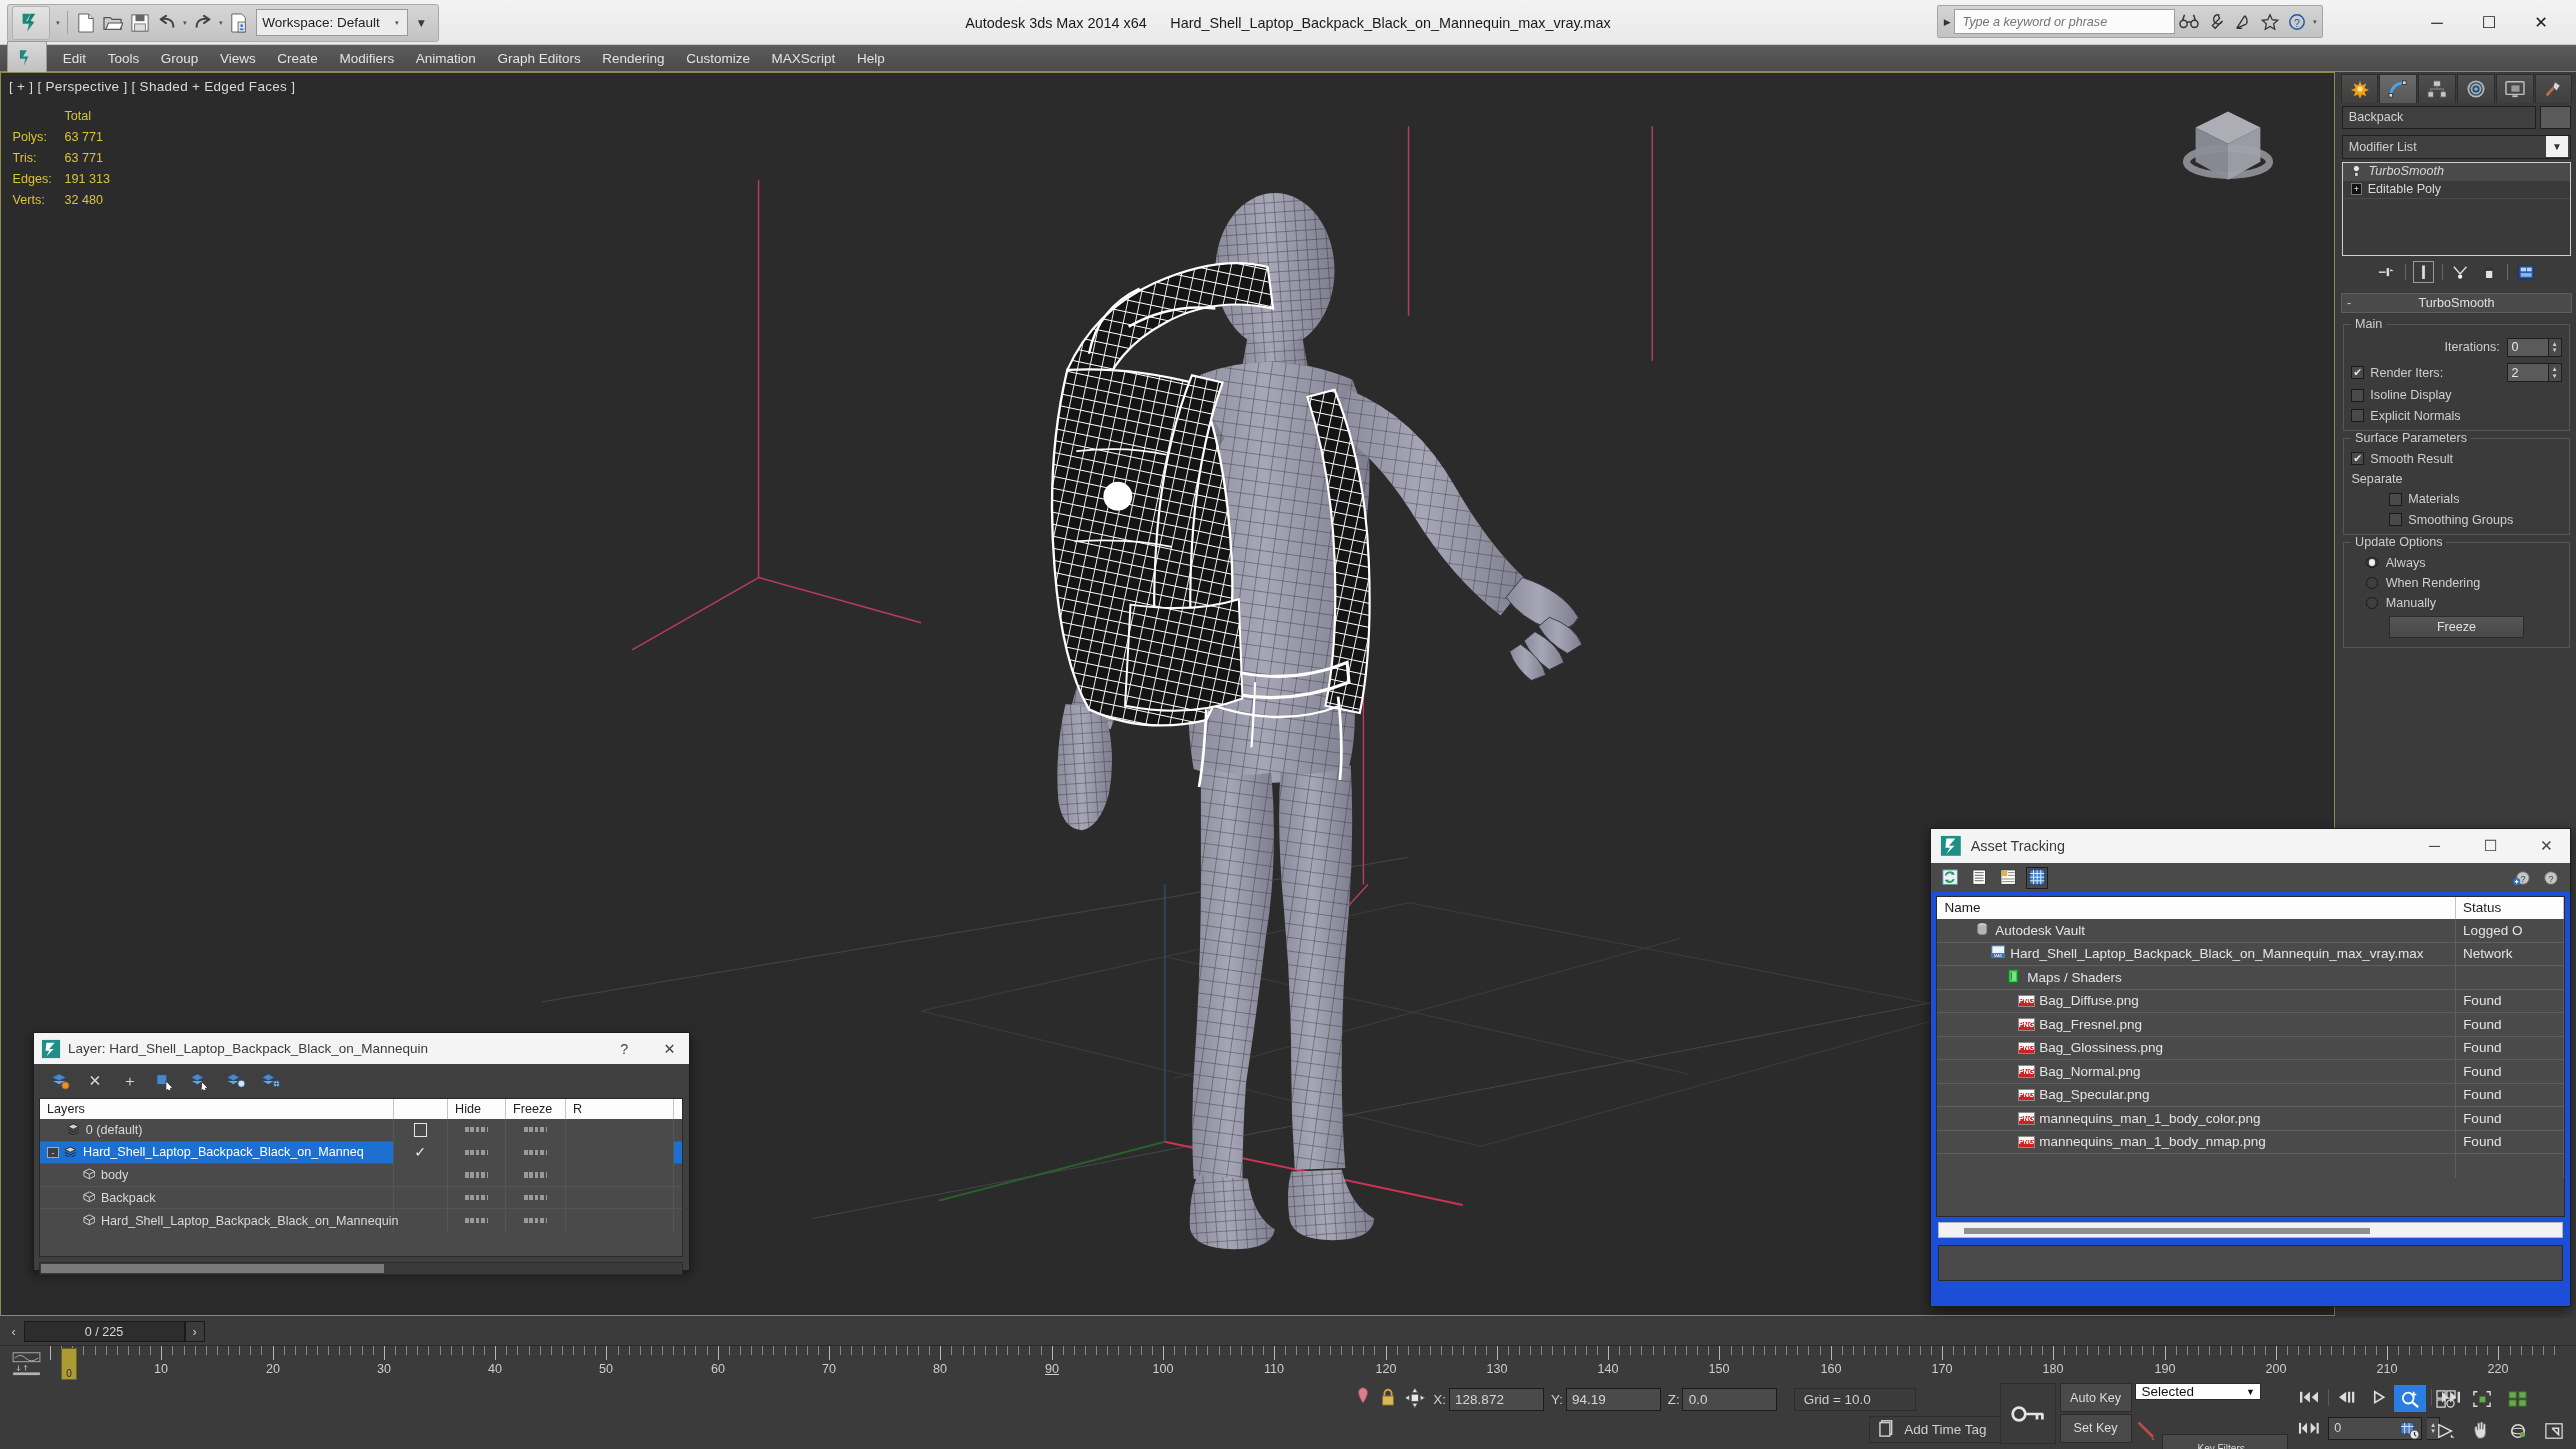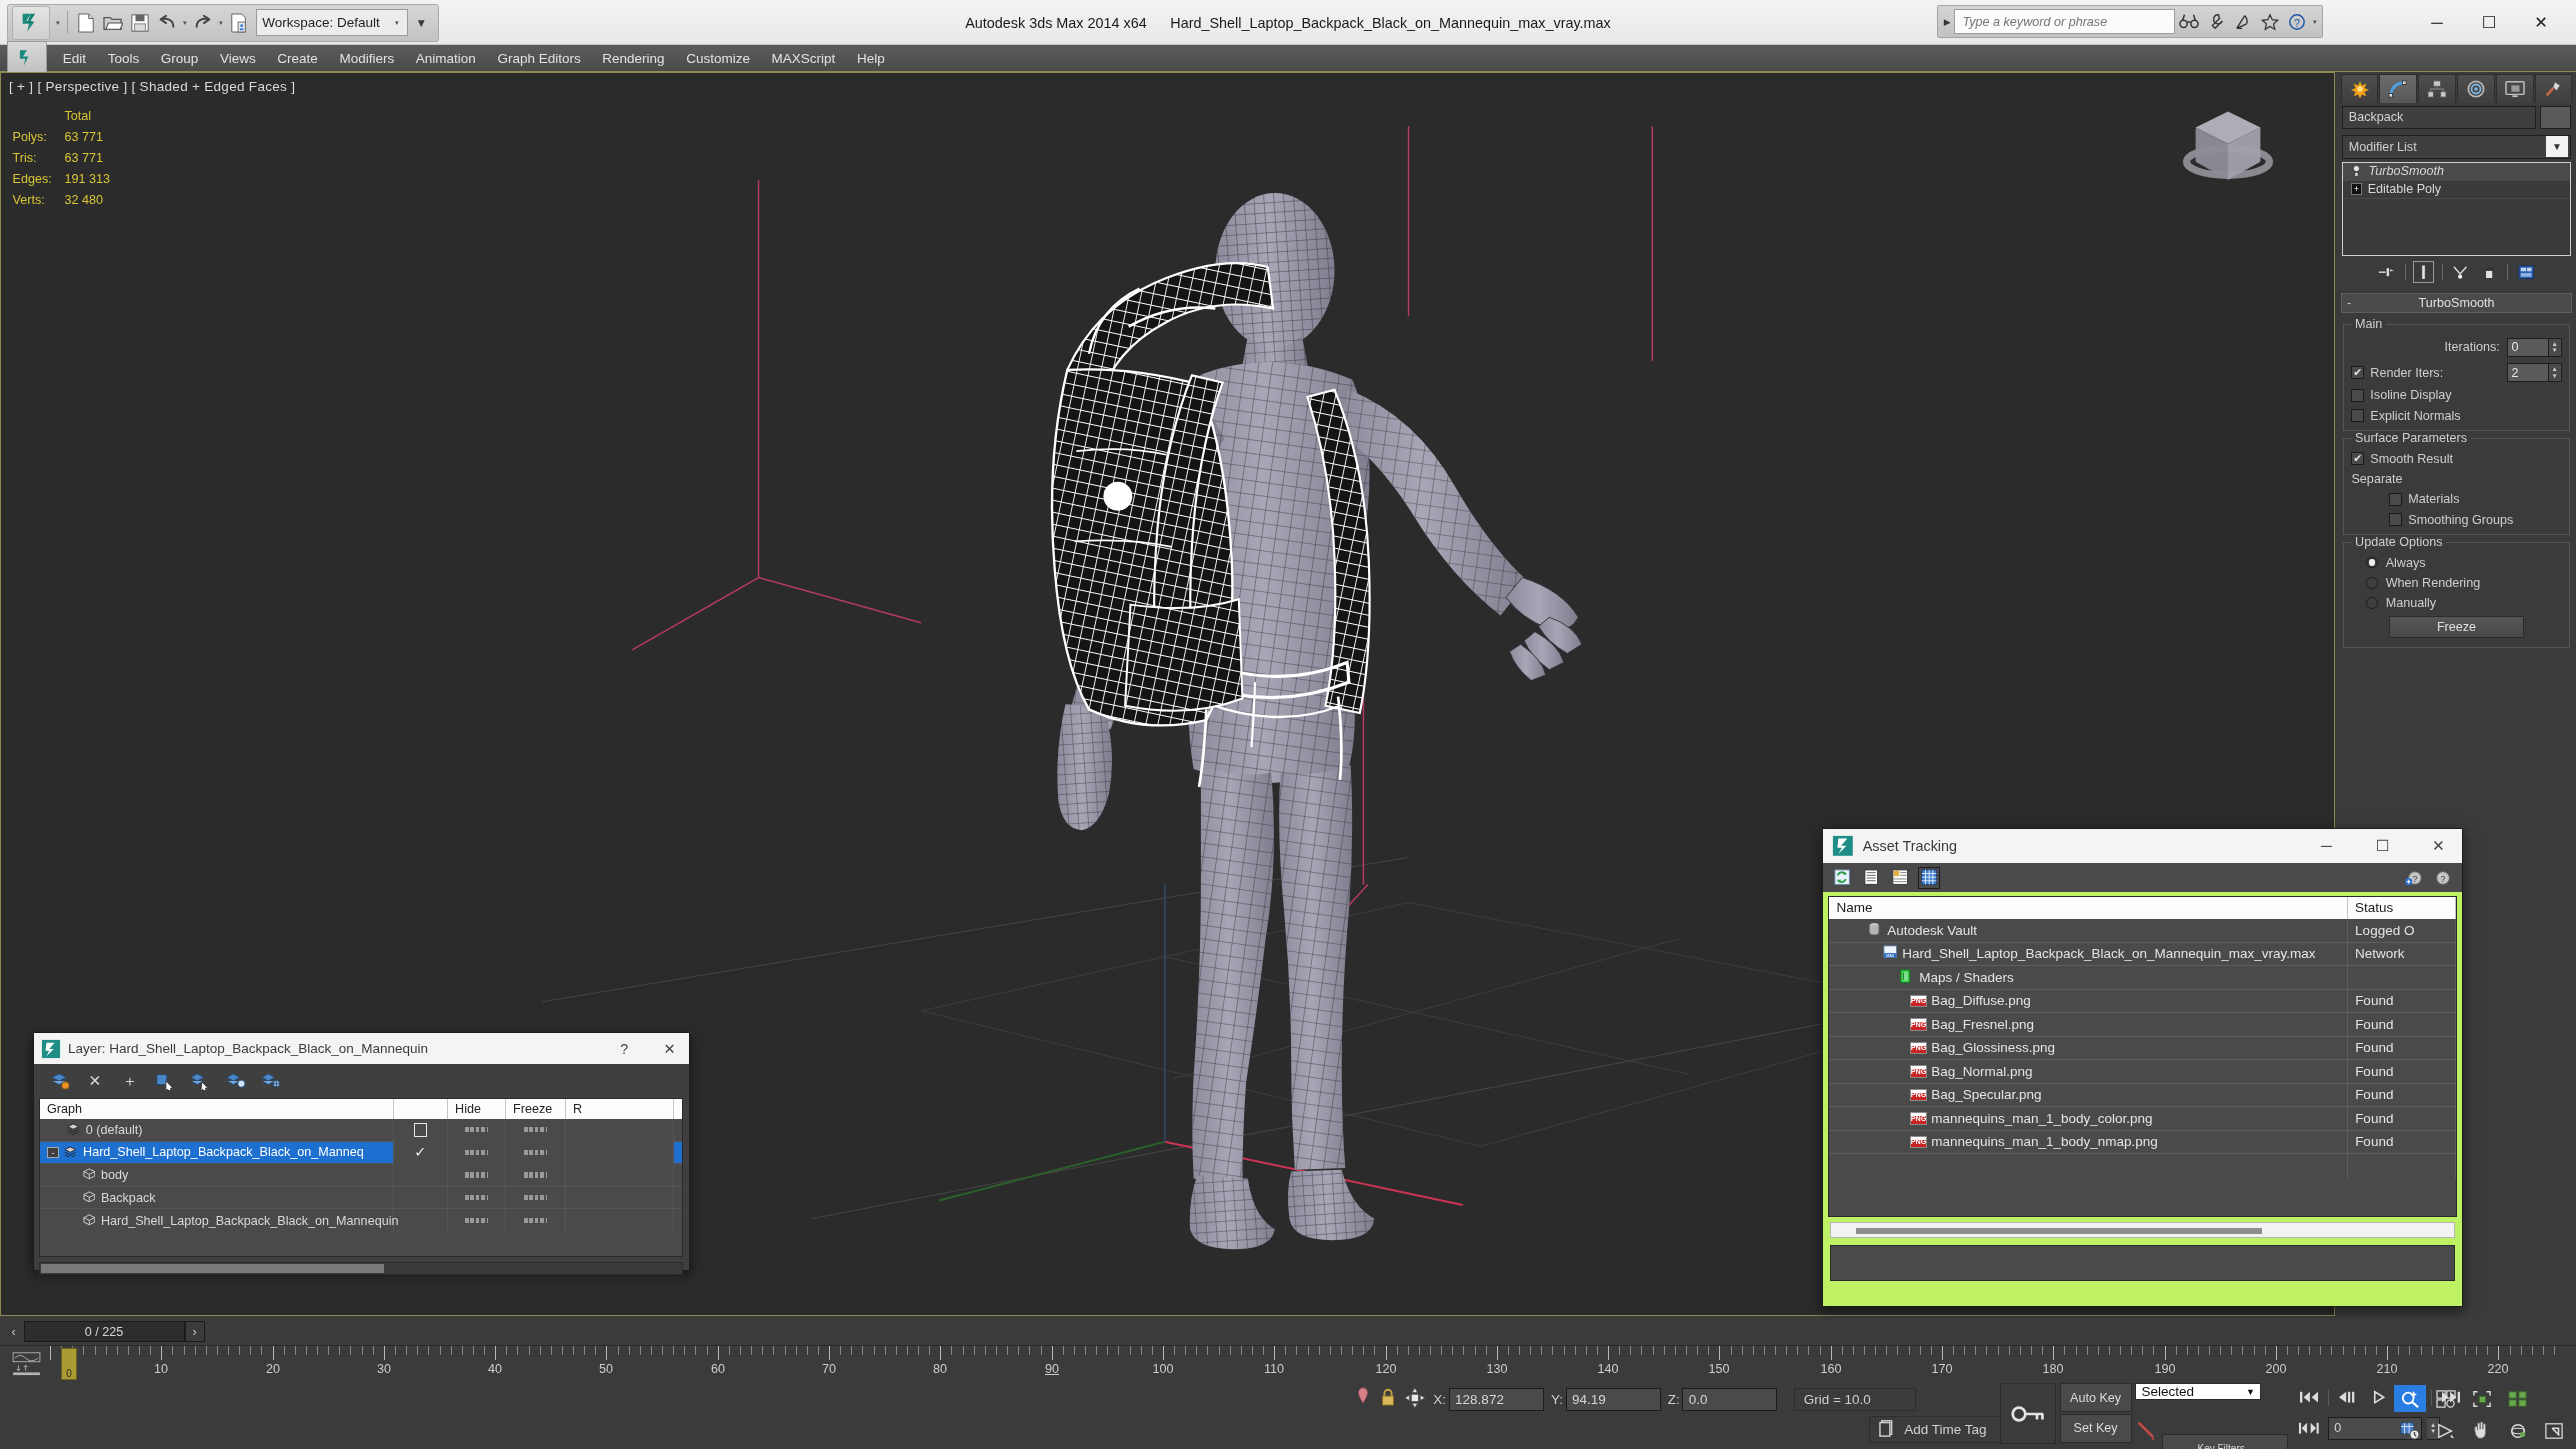--- a/index.html
+++ b/index.html
@@ -233,22 +233,22 @@
   .lhsb .thumb { width:343px; height:9px; background:#7a7a7a; margin:0.9px; }
   .minusbox { width:11.7px; height:11.7px; border:0.9px solid #aaa; background:#3f3f3f;
               color:#ddd; font-size:9px; line-height:10px; text-align:center;
               margin-right:5.4px; }
   .objico { font-size:11.7px; margin-right:5.4px; color:#cfcfcf; }
   .dash { width:23.5px; height:5.4px; background:#9a9a9a;
           background-image:repeating-linear-gradient(90deg,#9a9a9a 0 3.6px,#4a4a4a 3.6px 5.4px); }
 
   
   .assetdlg {
-    position:absolute; left:1822px; top:828px; width:641px; height:479px;
-    background:#bef264; border:0.9px solid #1c1c1c;
+    position:absolute; left:1930px; top:828px; width:641px; height:479px;
+    background:#1d4ed8; border:0.9px solid #1c1c1c;
     box-shadow:0 3.6px 12.6px rgba(0,0,0,.55);
   }
   .adlg-title {
     height:34px; background:#f4f4f4; display:flex; align-items:center;
     padding-left:9px; gap:9px;
   }
   .adlg-title .tt { font-size:14.4px; color:#3a3a3a; flex:1; }
   .adlg-title .tb { width:47px; height:32.5px; display:flex; align-items:center;
                     justify-content:center; font-size:15.3px; color:#444; }
   .adlg-menu { height:29px; background:#f4f4f4; display:flex; align-items:center;
@@ -892,21 +892,21 @@
             <path d="M1 6 l7 -4 7 4 -7 4z" fill="#4a86c8" stroke="#23486e"></path>
             <path d="M1 10 l7 4 7 -4" fill="#6fa4de" stroke="#23486e"></path>
             <circle cx="17" cy="13" r="3.6" fill="#aac8e8" stroke="#23486e"></circle>
             <path d="M17 8 v10 M12 13 h10" stroke="#23486e" stroke-width="1"></path>
           </svg>
       </div>
     </div>
 
     <div class="lgrid">
       <div class="lgrid-head">
-        <div class="c" style="width:354px">Graph</div>
+        <div class="c" style="width:354px">Layers</div>
         <div class="c" style="width:54px"></div>
         <div class="c" style="width:58px">Hide</div>
         <div class="c" style="width:60px">Freeze</div>
         <div class="c" style="width:108px">R</div>
       </div>
 
       <div class="lrow">
         <div class="c" style="width:354px;padding-left:27px">
           <span class="objico">
             <svg width="13.5" height="11.7" viewBox="0 0 15 13">

